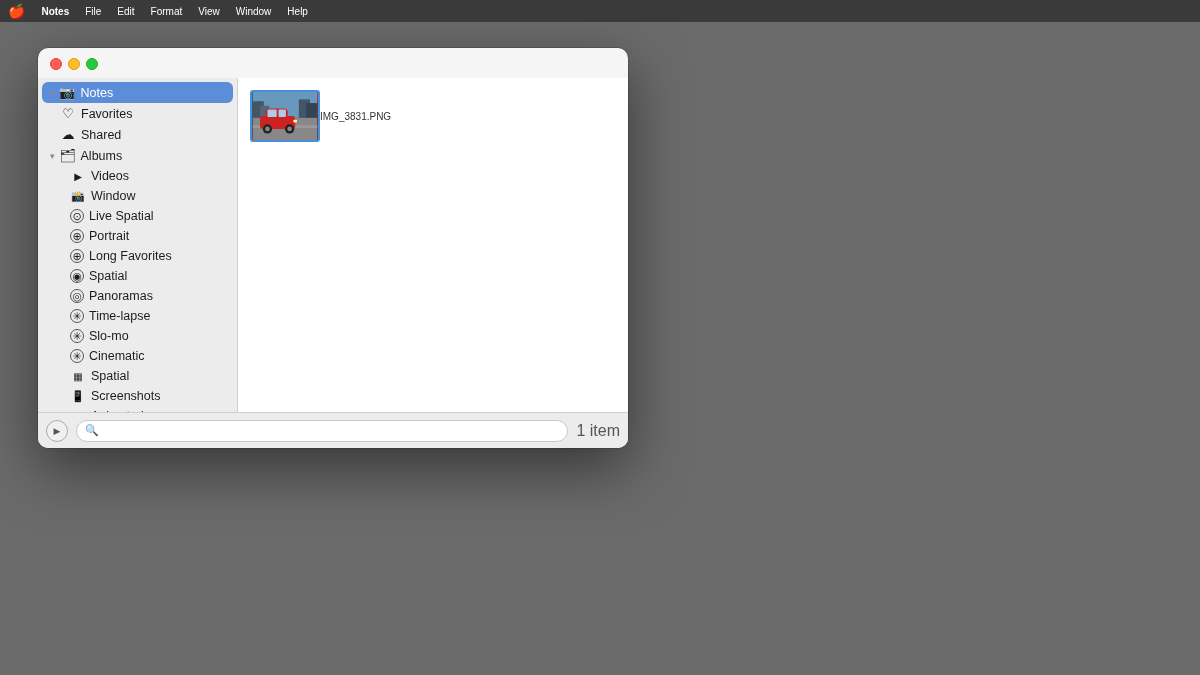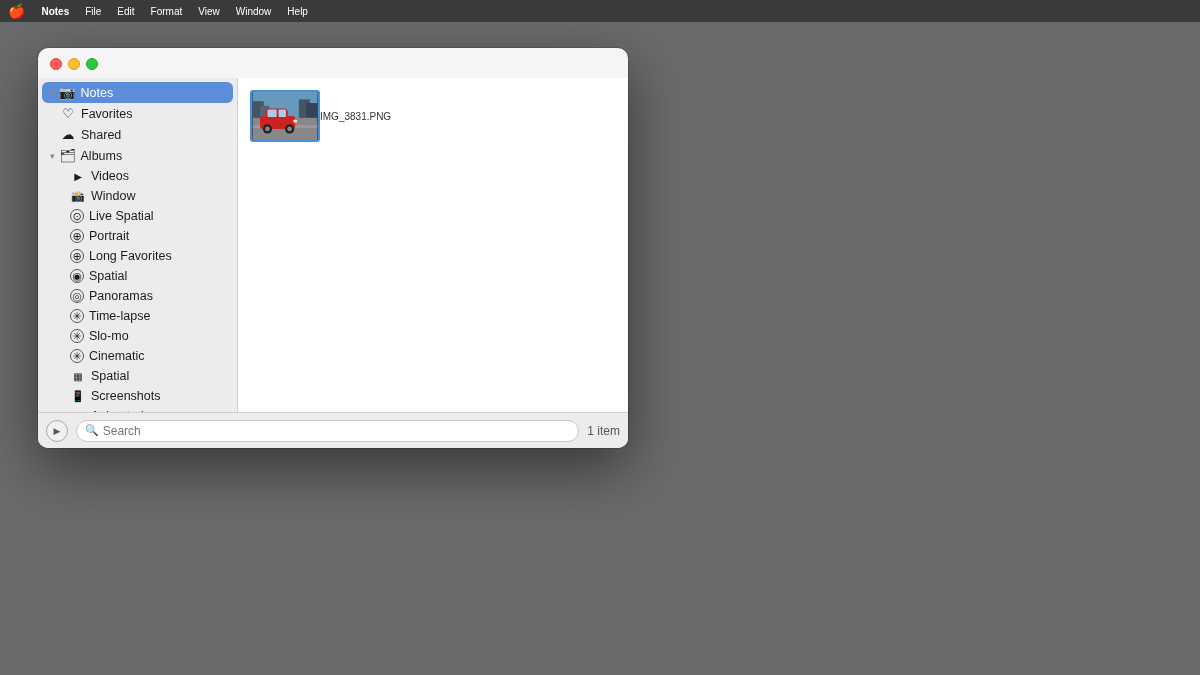--- a/index.html
+++ b/index.html
@@ -230,21 +230,21 @@
     .search-input {
       border: none;
       outline: none;
       background: transparent;
       font-size: 12px;
       color: #333;
       flex: 1;
     }
 
     .item-count {
-      font-size: 12px;
+      font-size: 16px;
       color: #555;
       white-space: nowrap;
     }
 
     
     .desktop {
       position: absolute;
       top: 22px;
       left: 0;
       right: 0;
@@ -408,18 +408,17 @@
     </div>
 
   </div>
 
   <div class="bottom-bar">
     <div class="play-button">
       <span>▶</span>
     </div>
     <div class="search-bar">
       <span class="search-icon">🔍</span>
-      <input class="search-input" type="text" placeholder="Search" style="">
     </div>
     <span class="item-count">1 item</span>
   </div>
 
 </div>
 
 </body></html>

